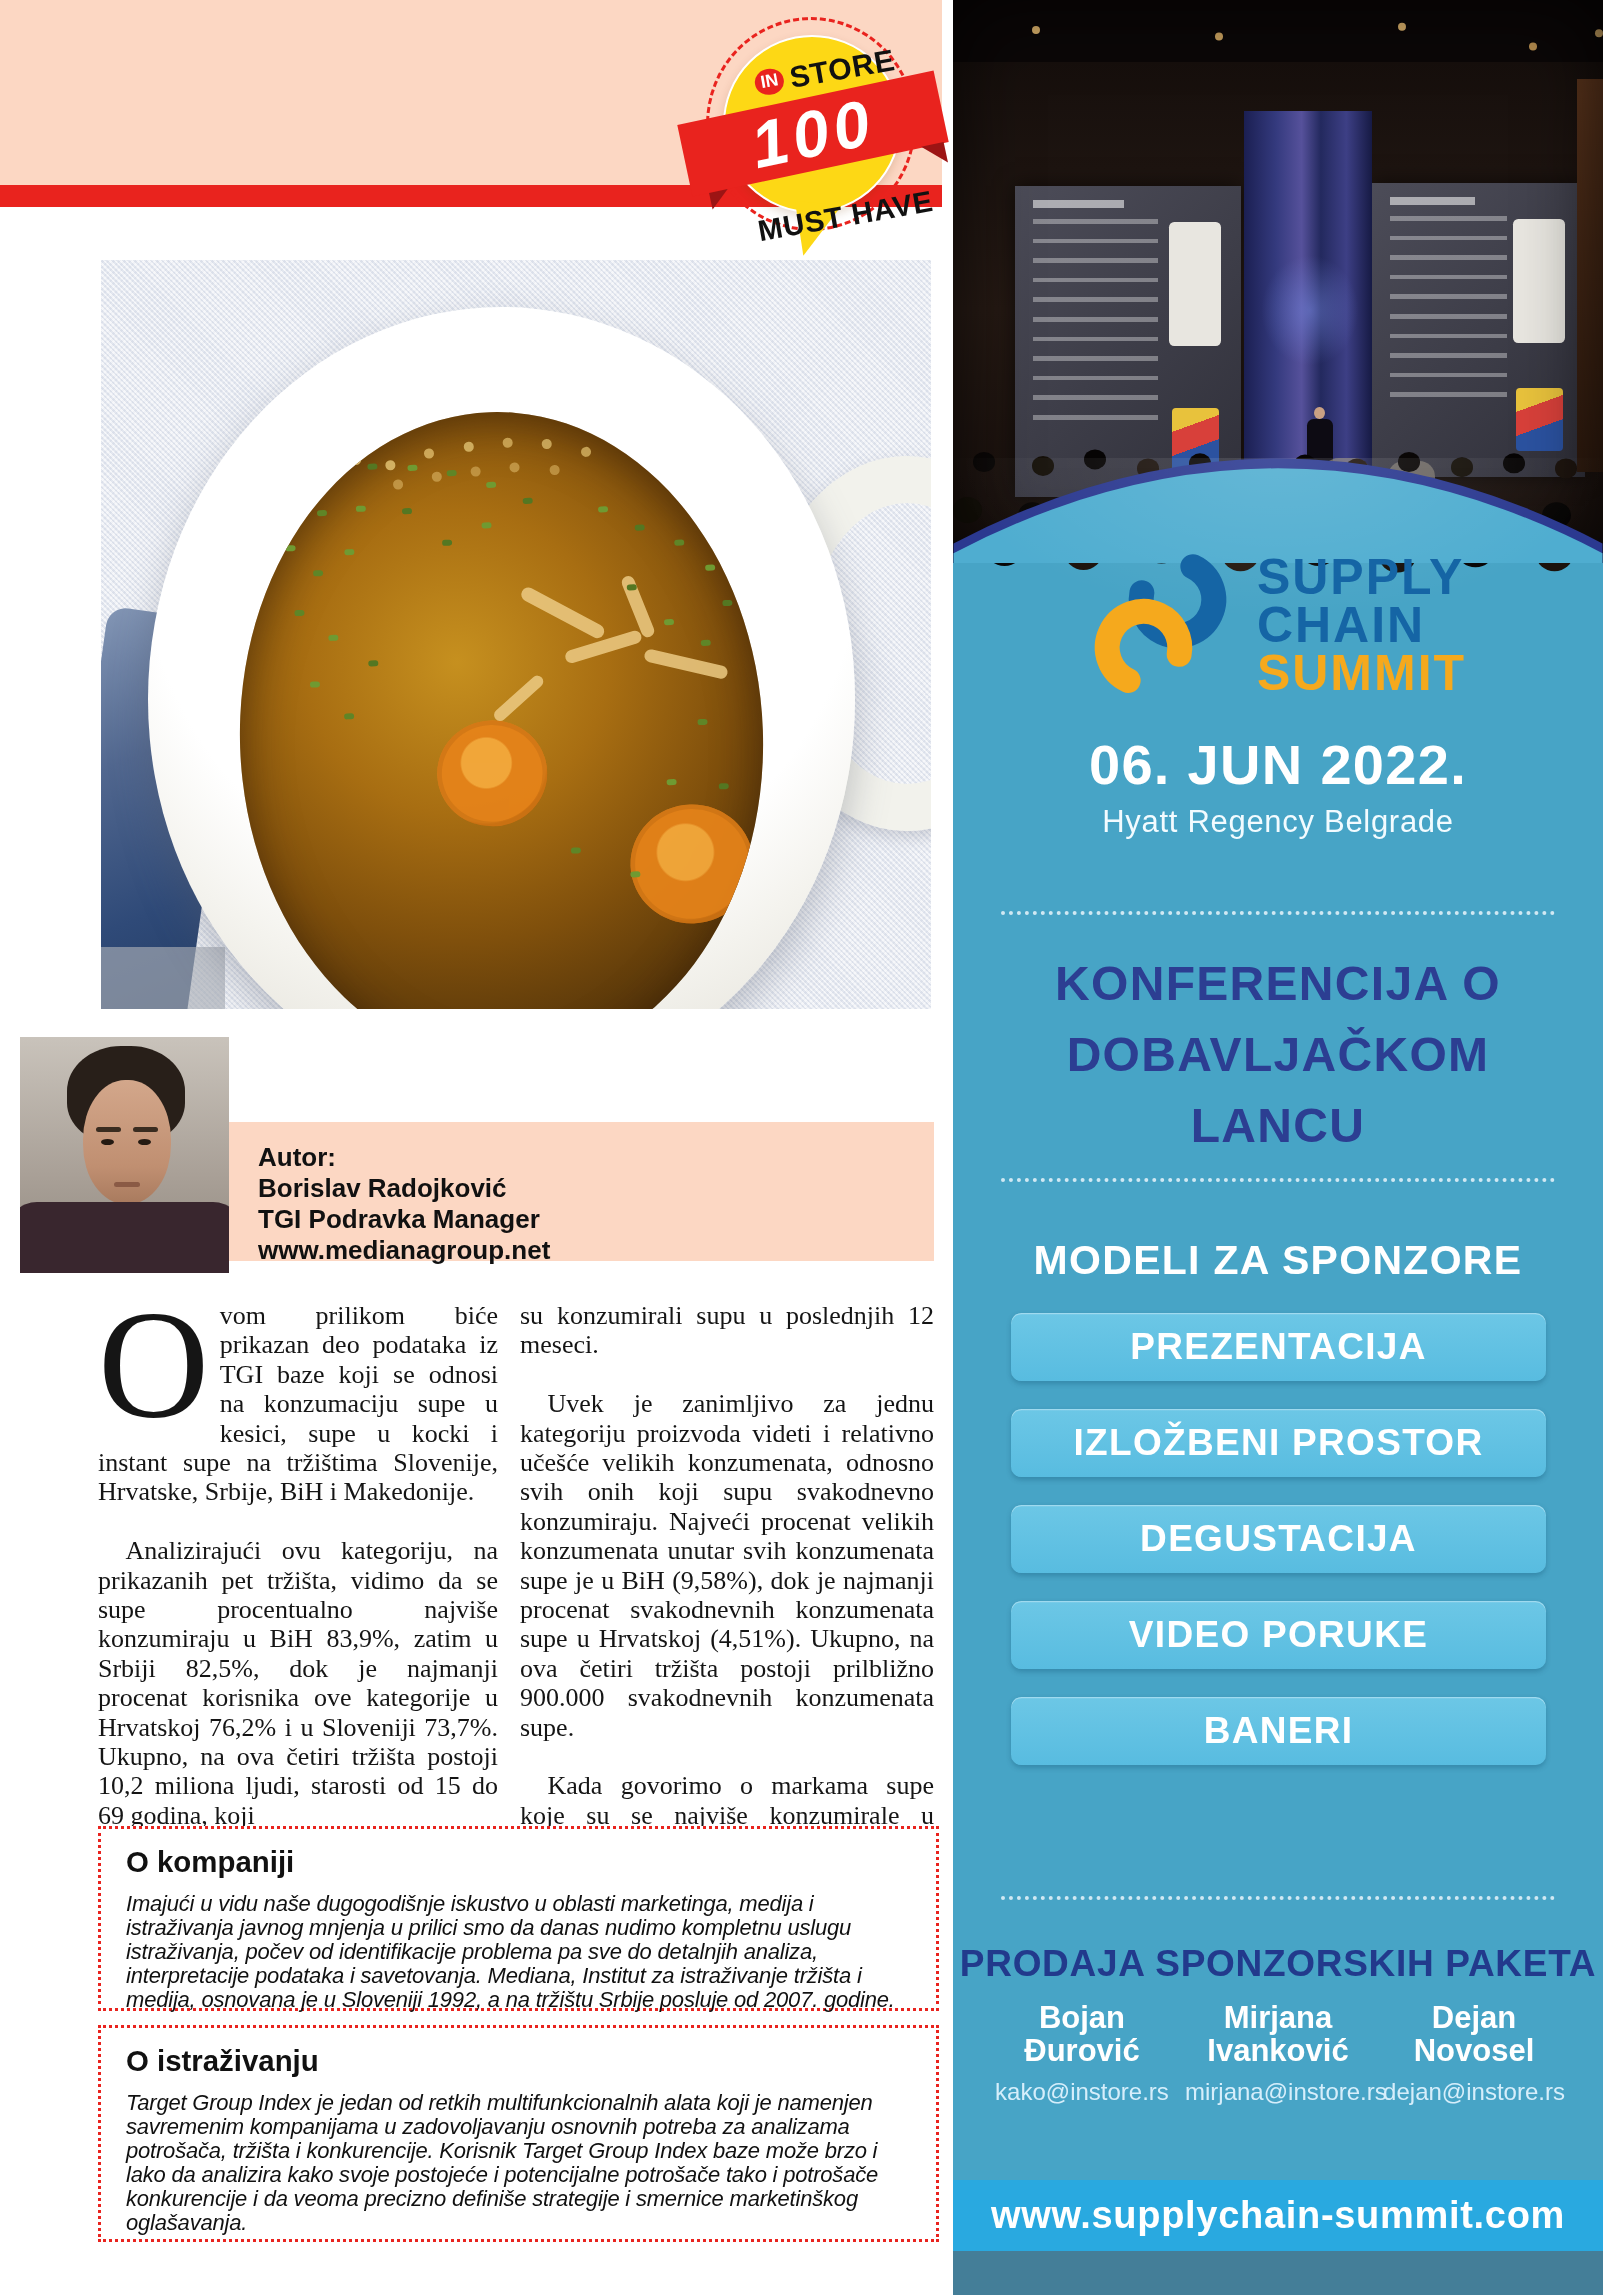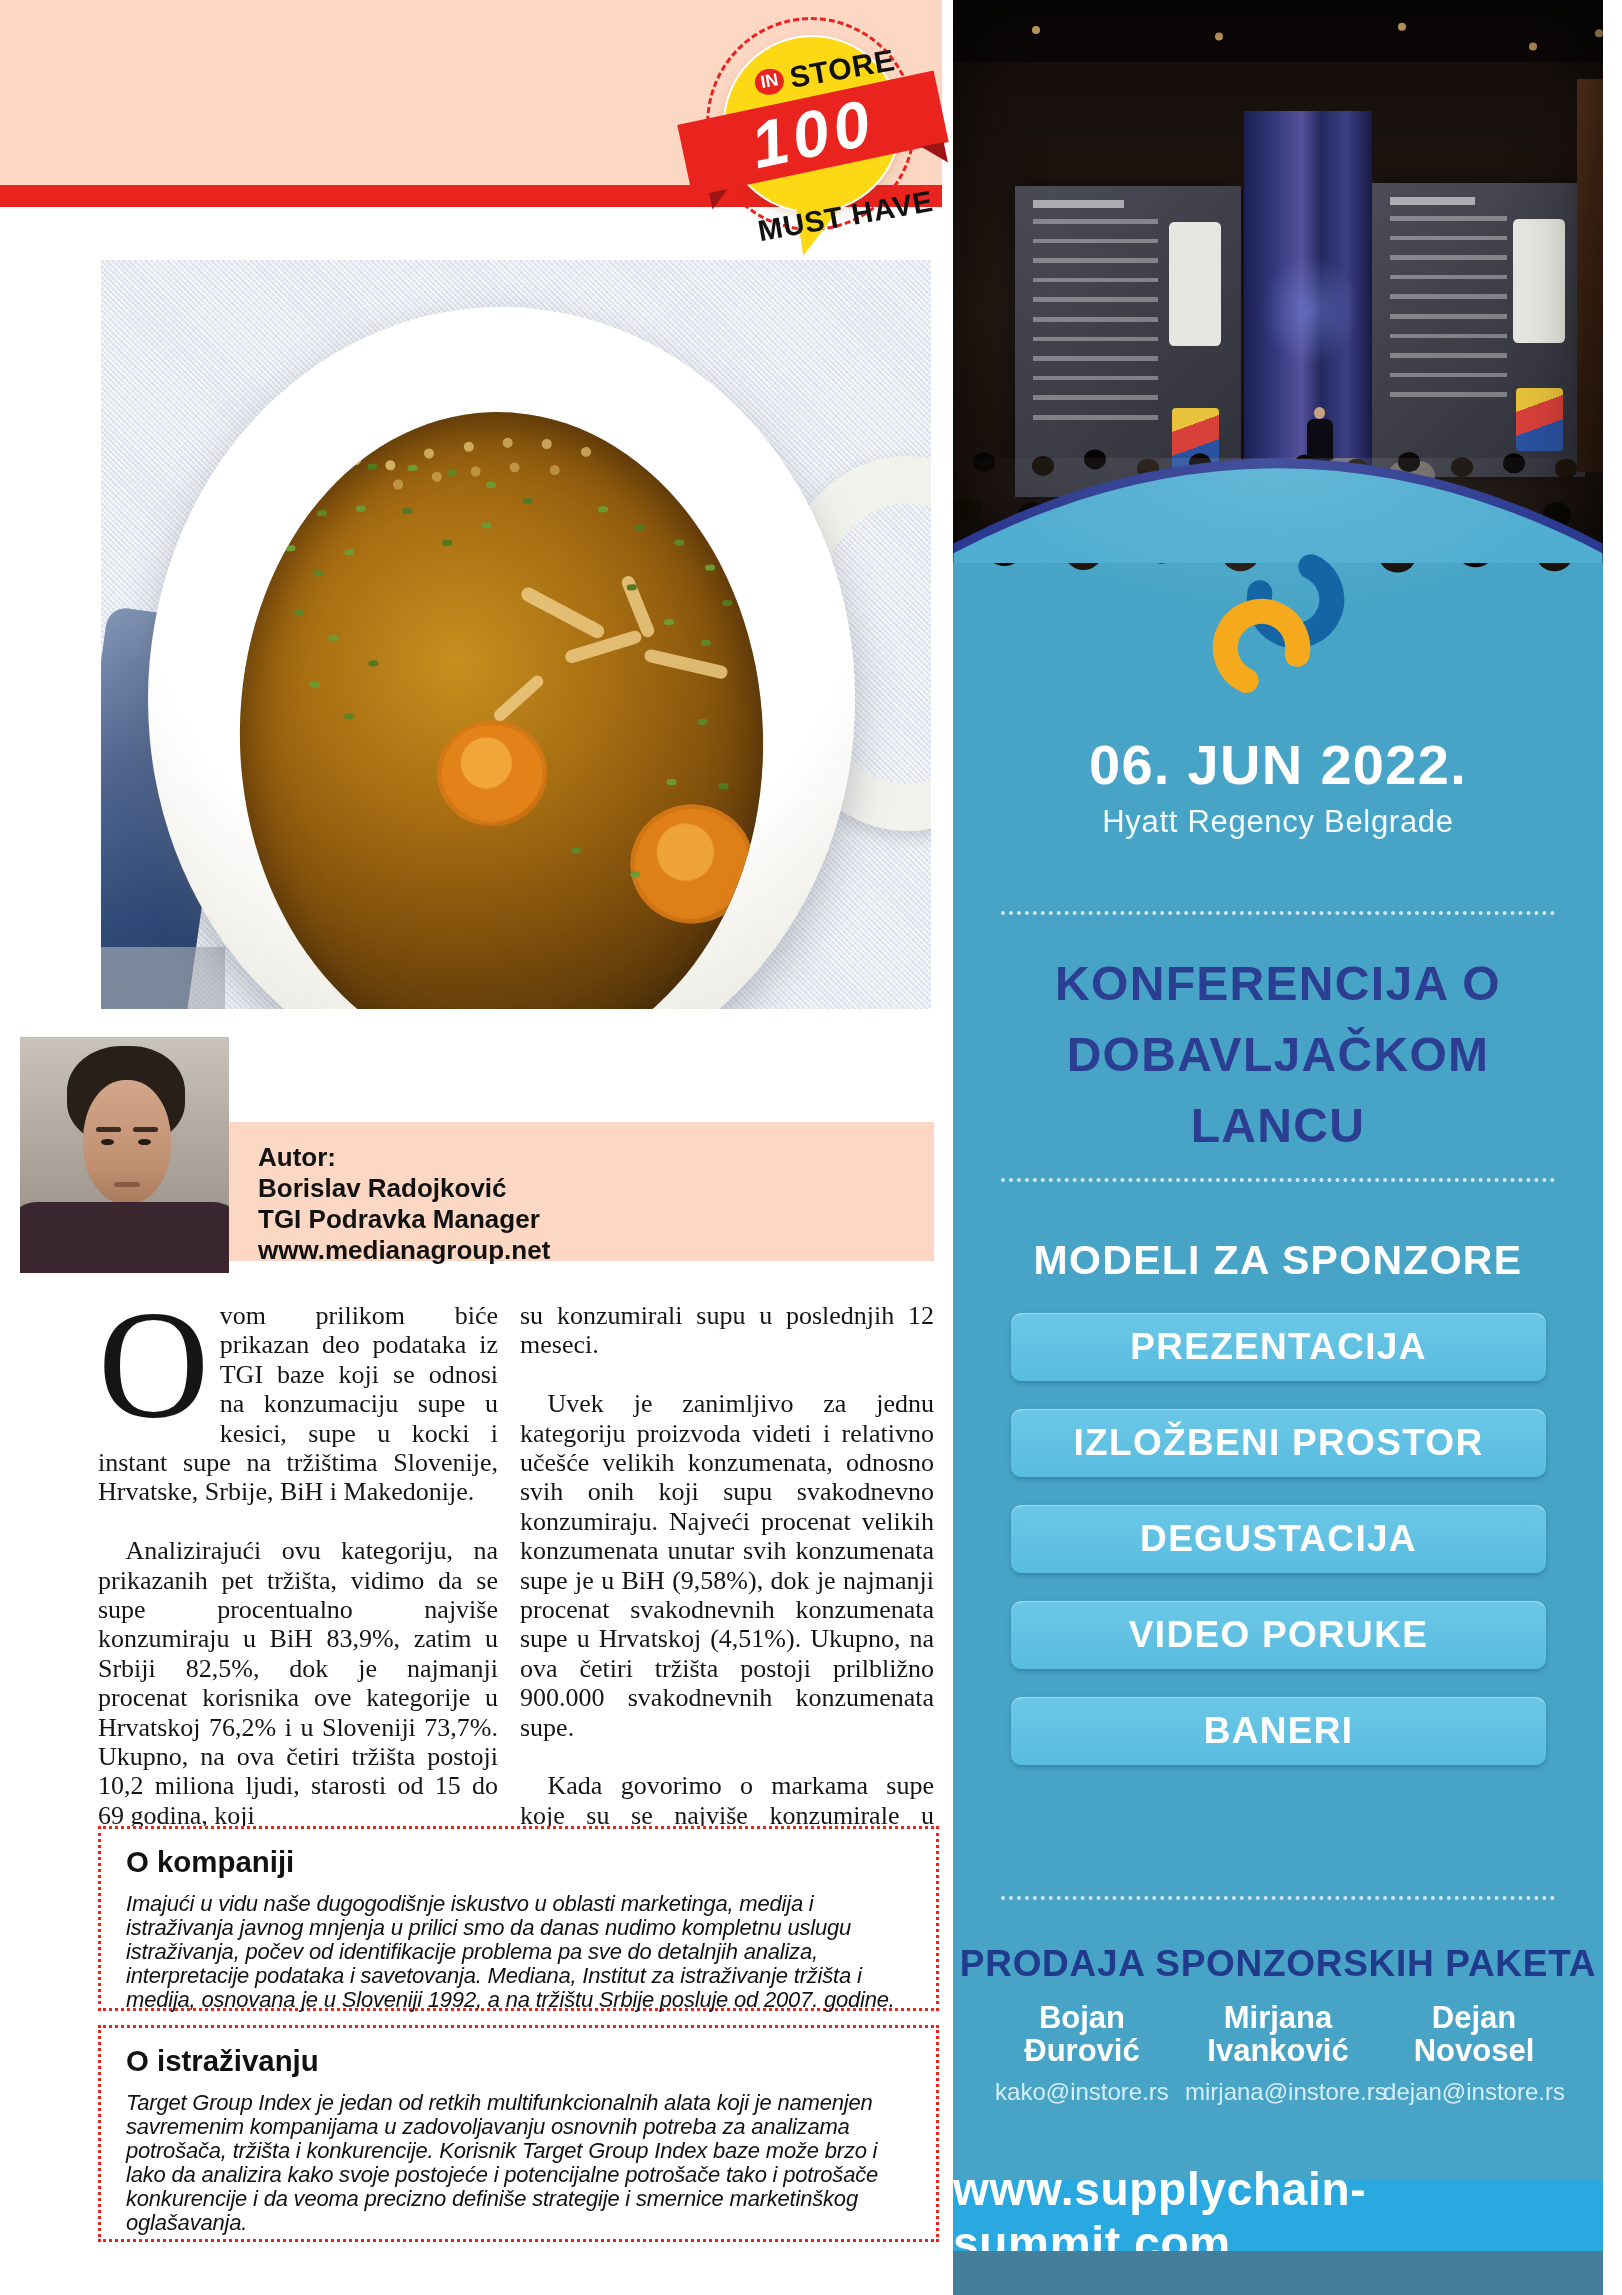--- a/index.html
+++ b/index.html
@@ -166,21 +166,21 @@
   .sales-heading{position:absolute;left:0;top:1943px;width:100%;text-align:center;color:#223a8c;
     font-weight:bold;font-size:37px;letter-spacing:0.7px;}
   .contacts{position:absolute;left:0;top:2001px;width:100%;display:flex;justify-content:space-between;
     box-sizing:border-box;padding:0 36px;}
   .contact{width:186px;text-align:center;}
   .contact-name{color:#fff;font-weight:bold;font-size:31px;line-height:33px;}
   .contact-email{margin-top:10.5px;color:#d6eefb;font-size:24px;}
 
   .url-bar{position:absolute;left:0;top:2180px;width:100%;height:71px;background:#29a9e0;
     display:flex;align-items:center;justify-content:center;}
-  .url-text{color:#fff;font-weight:bold;font-size:46px;letter-spacing:0.7px;}
+  .url-text{color:#fff;font-weight:bold;font-size:38px;letter-spacing:0.7px;}
   .ad-footer{position:absolute;left:0;top:2251px;width:100%;height:44px;background:#447e98;}
 </style>
 </head>
 <body>
 
 <div class="page">
 
   <div class="salmon-block"></div>
   <div class="red-band"></div>
 
@@ -288,20 +288,25 @@
       <path d="M0,170 L0,140 Q497,-120 994,140 L994,170 Z" fill="#2b3990"></path>
       <path d="M0,170 L0,155 Q497,-105 994,155 L994,170 Z" fill="#4fadd0"></path>
     </svg>
     <div class="dome-light"></div>
 
     <div class="logo-row">
       <svg width="141" height="170" viewBox="0 0 240 300">
         <circle cx="150" cy="105" r="64" fill="none" stroke="#1565a5" stroke-width="44" stroke-dasharray="285 118" stroke-linecap="round" transform="rotate(-65 150 105)"></circle>
         <circle cx="90" cy="190" r="64" fill="none" stroke="#f5a91d" stroke-width="44" stroke-dasharray="285 118" stroke-linecap="round" transform="rotate(115 90 190)"></circle>
       </svg>
+      <div class="logo-text">
+        <div class="l1">SUPPLY</div>
+        <div class="l2">CHAIN</div>
+        <div class="l3">SUMMIT</div>
+      </div>
     </div>
 
     <div class="ad-date">06. JUN 2022.</div>
     <div class="ad-venue">Hyatt Regency Belgrade</div>
 
     <div class="dots d1"></div>
     <div class="conf-title">
       <div>KONFERENCIJA O</div>
       <div>DOBAVLJAČKOM</div>
       <div>LANCU</div>

